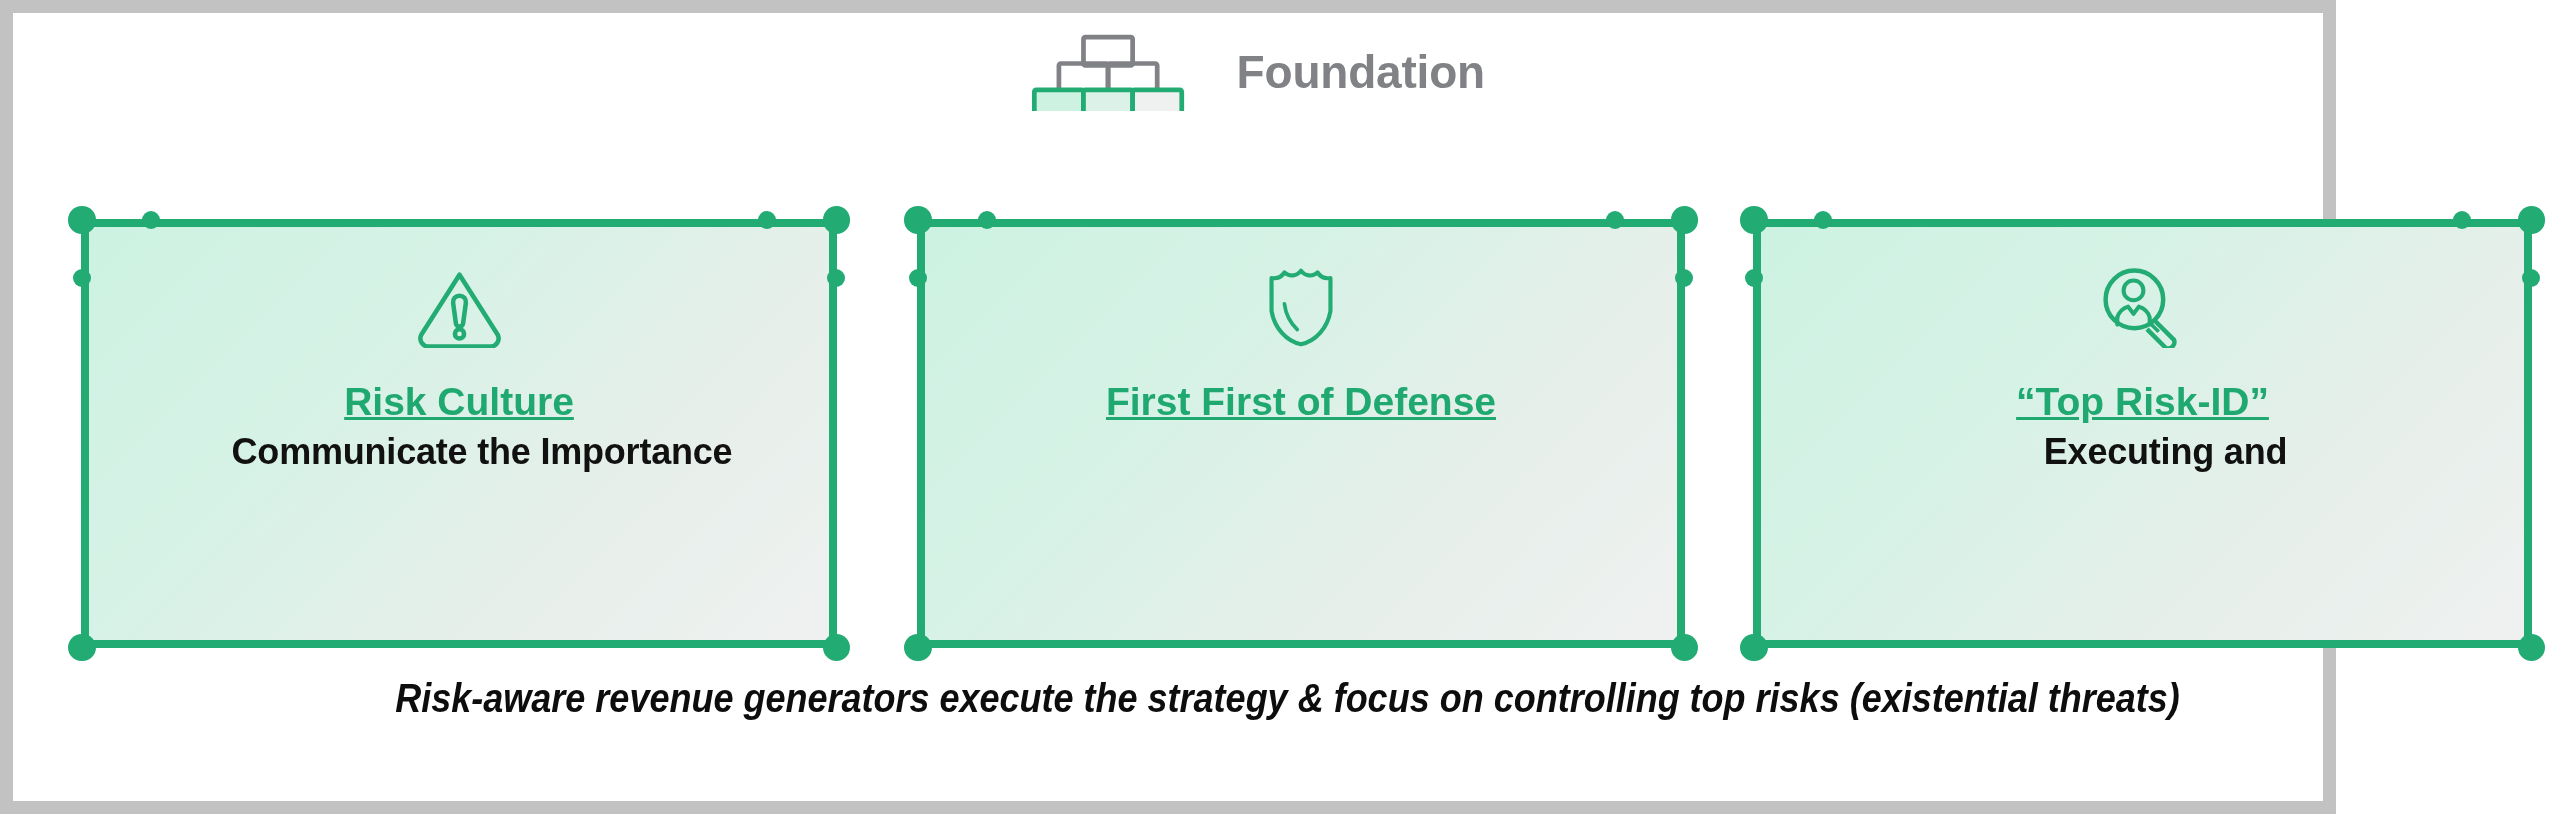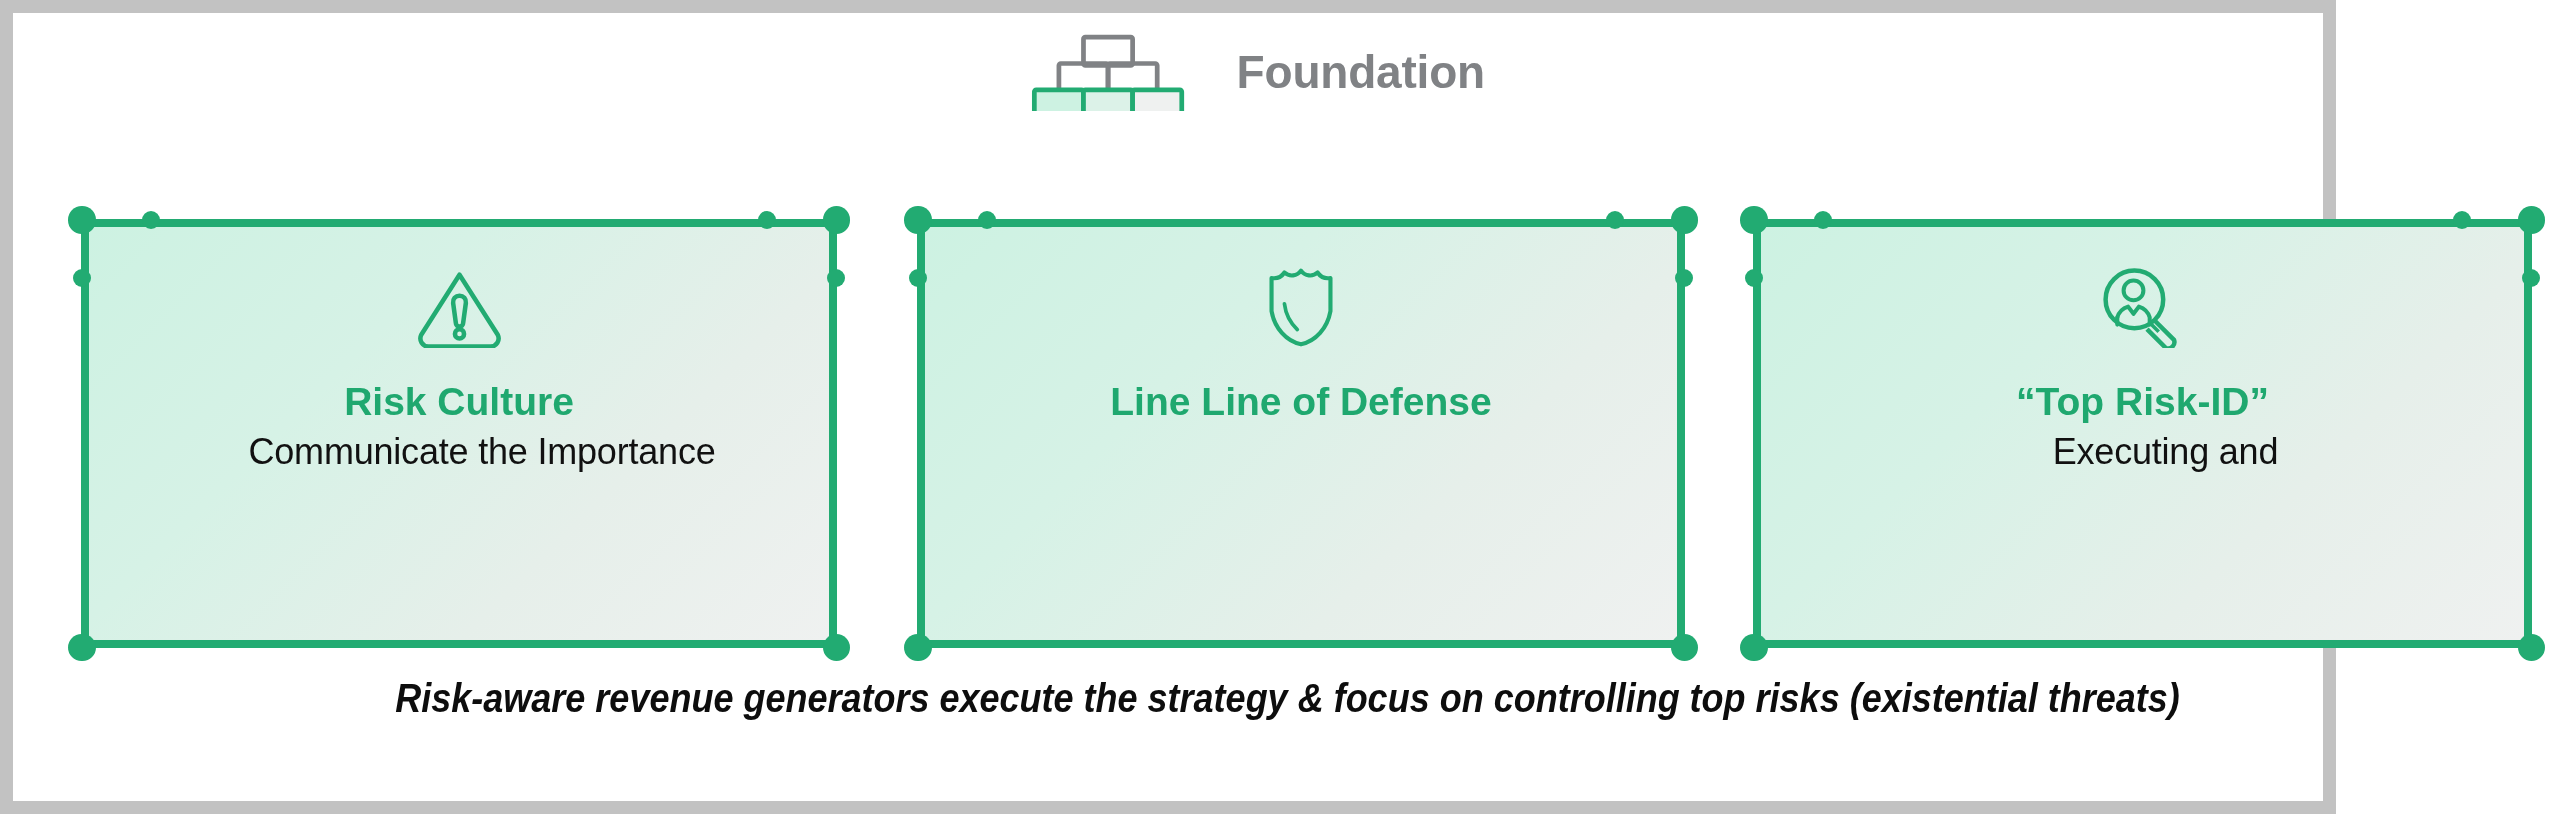--- a/index.html
+++ b/index.html
@@ -67,24 +67,24 @@
   .h-r2 { right:4.7px;  top:63px; }
 
   .card-content{
     position:absolute; left:38px; right:38px; top:40px; bottom:19px;
     display:flex; flex-direction:column; align-items:center;
     text-align:center;
   }
   .card-icon{ height:81px; margin-bottom:32px; }
   .card-title{
     font-size:39px; font-weight:bold; color:#1fa86f;
-    line-height:1.12; margin-bottom:5.7px; white-space:nowrap;
+    line-height:1.12; margin-bottom:5.7px; white-space:nowrap;text-decoration:underline;
   }
   .card-body{
-    font-size:36px; font-weight:normal; color:#111111;
+    font-size:36px; font-weight:bold; color:#111111;
     line-height:1.24; letter-spacing:-0.2px;margin-left:46px;
   }
 
   
   #caption{
     position:absolute; left:0; top:663px; width:2549px;
     text-align:center;
     font-size:40px; font-weight:bold; font-style:italic;
     color:#0d0d0d;
     font-stretch:condensed;
@@ -144,21 +144,21 @@
   <div class="card" id="card-1">
     <div class="card-box">
       <div class="card-content">
         <span class="card-icon">
           <svg viewBox="0 0 80 88" width="74" height="81" xmlns="http://www.w3.org/2000/svg">
             <path d="M8 12 a14 14 0 0 0 14 -6 a12 12 0 0 0 18 -2 a12 12 0 0 0 18 2 a14 14 0 0 0 14 6
                      L72 48 a40 46 0 0 1 -32 36 a40 46 0 0 1 -32 -36 Z" fill="none" stroke="#22ab72" stroke-width="4.5" stroke-linejoin="round" stroke-linecap="round"></path>
             <path d="M22 40 a46 46 0 0 0 14 28" fill="none" stroke="#22ab72" stroke-width="4" stroke-linecap="round"></path>
           </svg>
         </span>
-        <div class="card-title">Line Line of Defense</div>
+        <div class="card-title">First First of Defense</div>
         <div class="card-body">
         </div>
       </div>
     </div>
     <span class="handle corner h-tl"></span>
     <span class="handle corner h-tr"></span>
     <span class="handle corner h-bl"></span>
     <span class="handle corner h-br"></span>
     <span class="handle mid h-t2"></span>
     <span class="handle mid h-t3"></span>

